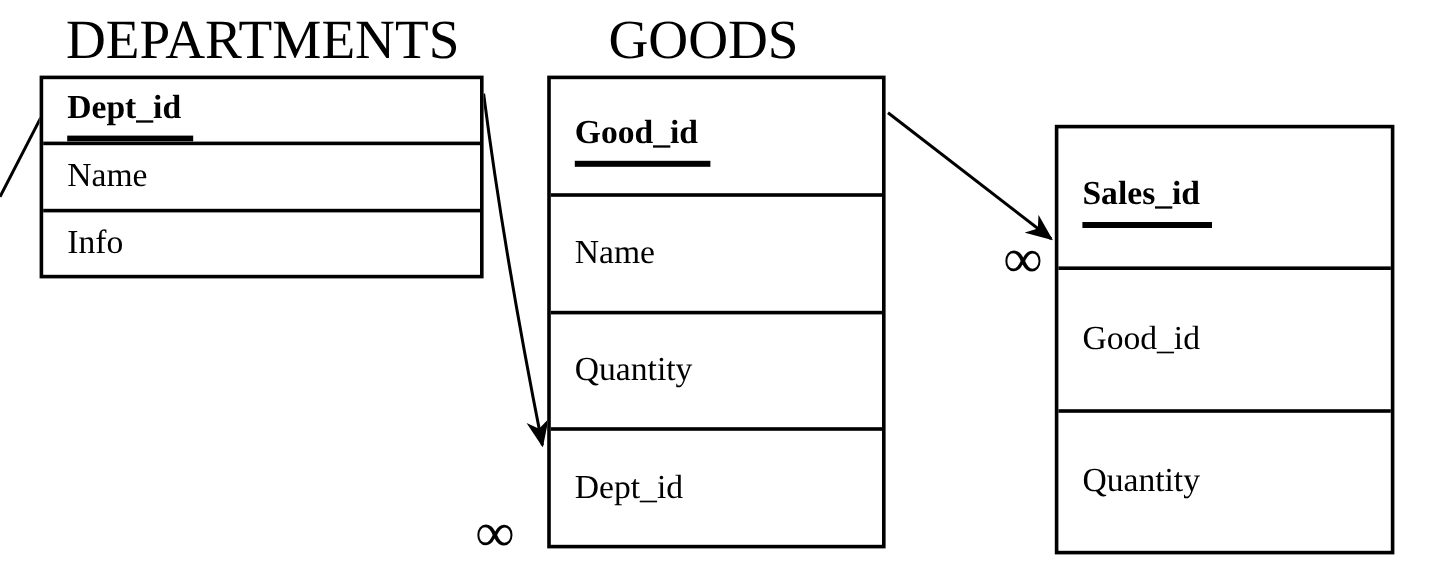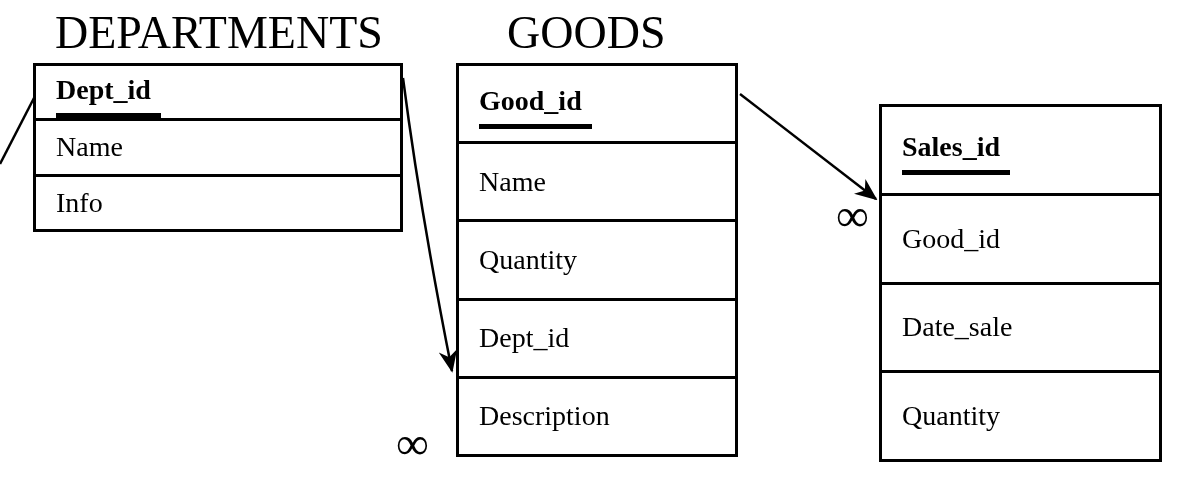--- a/index.html
+++ b/index.html
@@ -107,34 +107,28 @@
     </div>
     <div class="row">
       <span class="cell">Name</span>
     </div>
     <div class="row">
       <span class="cell">Quantity</span>
     </div>
     <div class="row">
       <span class="cell">Dept_id</span>
     </div>
-    <div class="row">
-      <span class="cell">Description</span>
-    </div>
   </div>
 
   <div class="entity-table" id="tbl-sales">
     <div class="row pk">
       <span class="cell">Sales_id</span>
     </div>
     <div class="row">
       <span class="cell">Good_id</span>
-    </div>
-    <div class="row">
-      <span class="cell">Date_sale</span>
     </div>
     <div class="row">
       <span class="cell">Quantity</span>
     </div>
   </div>
 
   <span class="infinity" id="inf-goods">∞</span>
   <span class="infinity" id="inf-sales">∞</span>
 
 </div>

